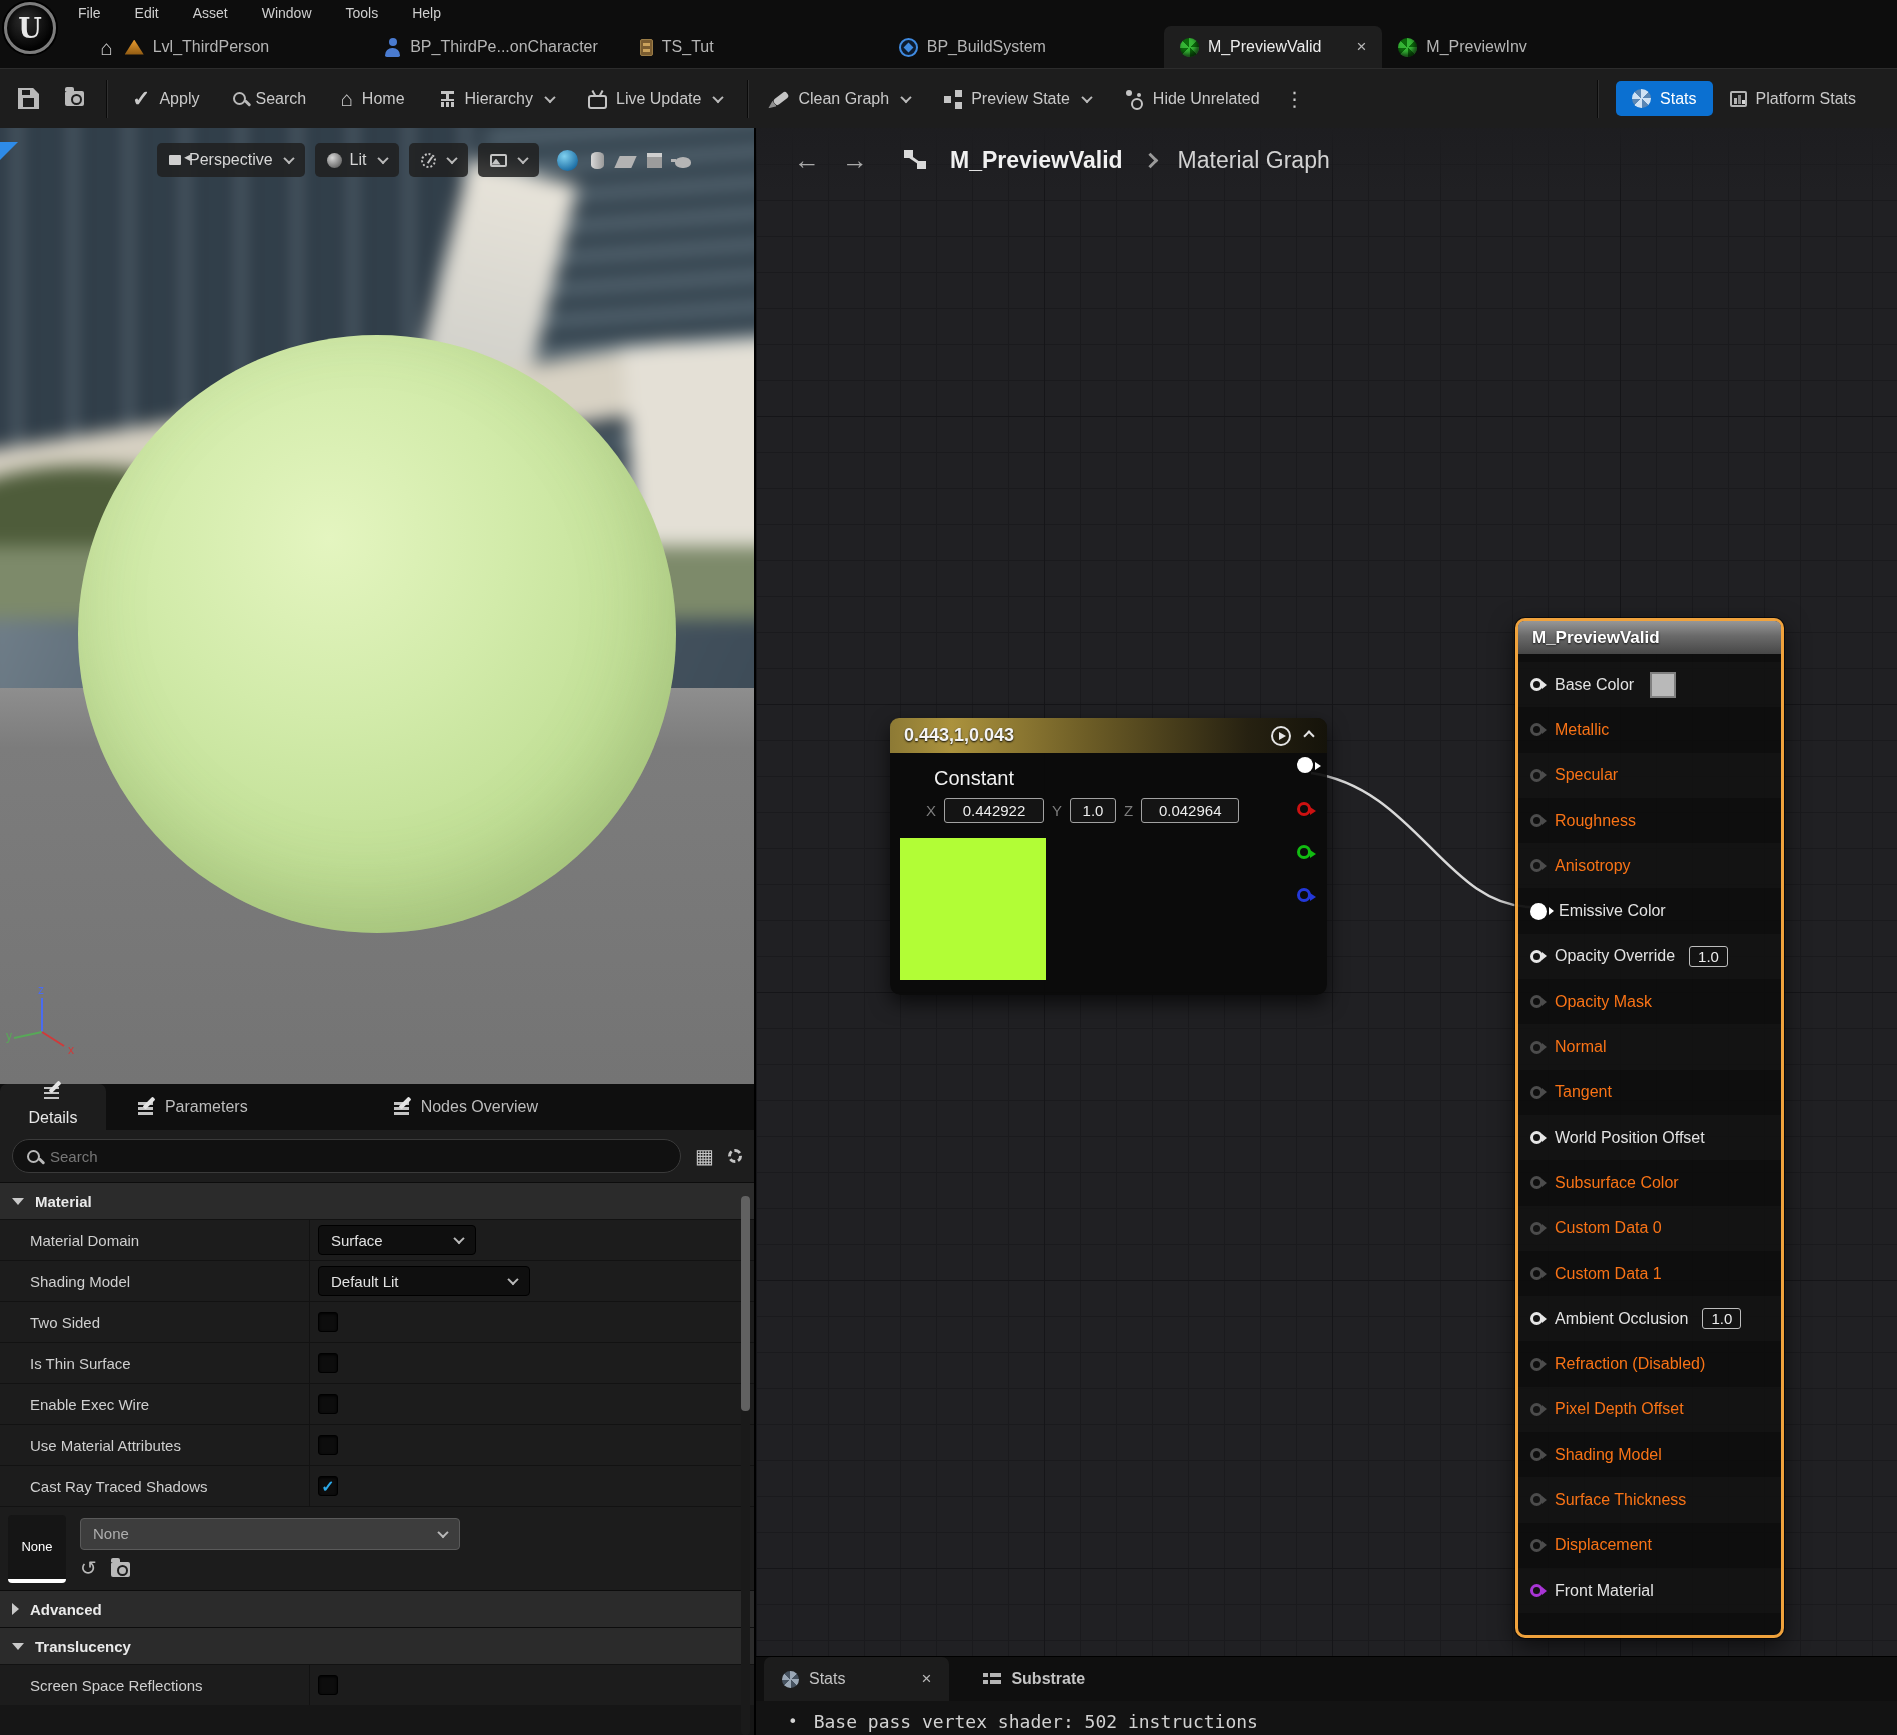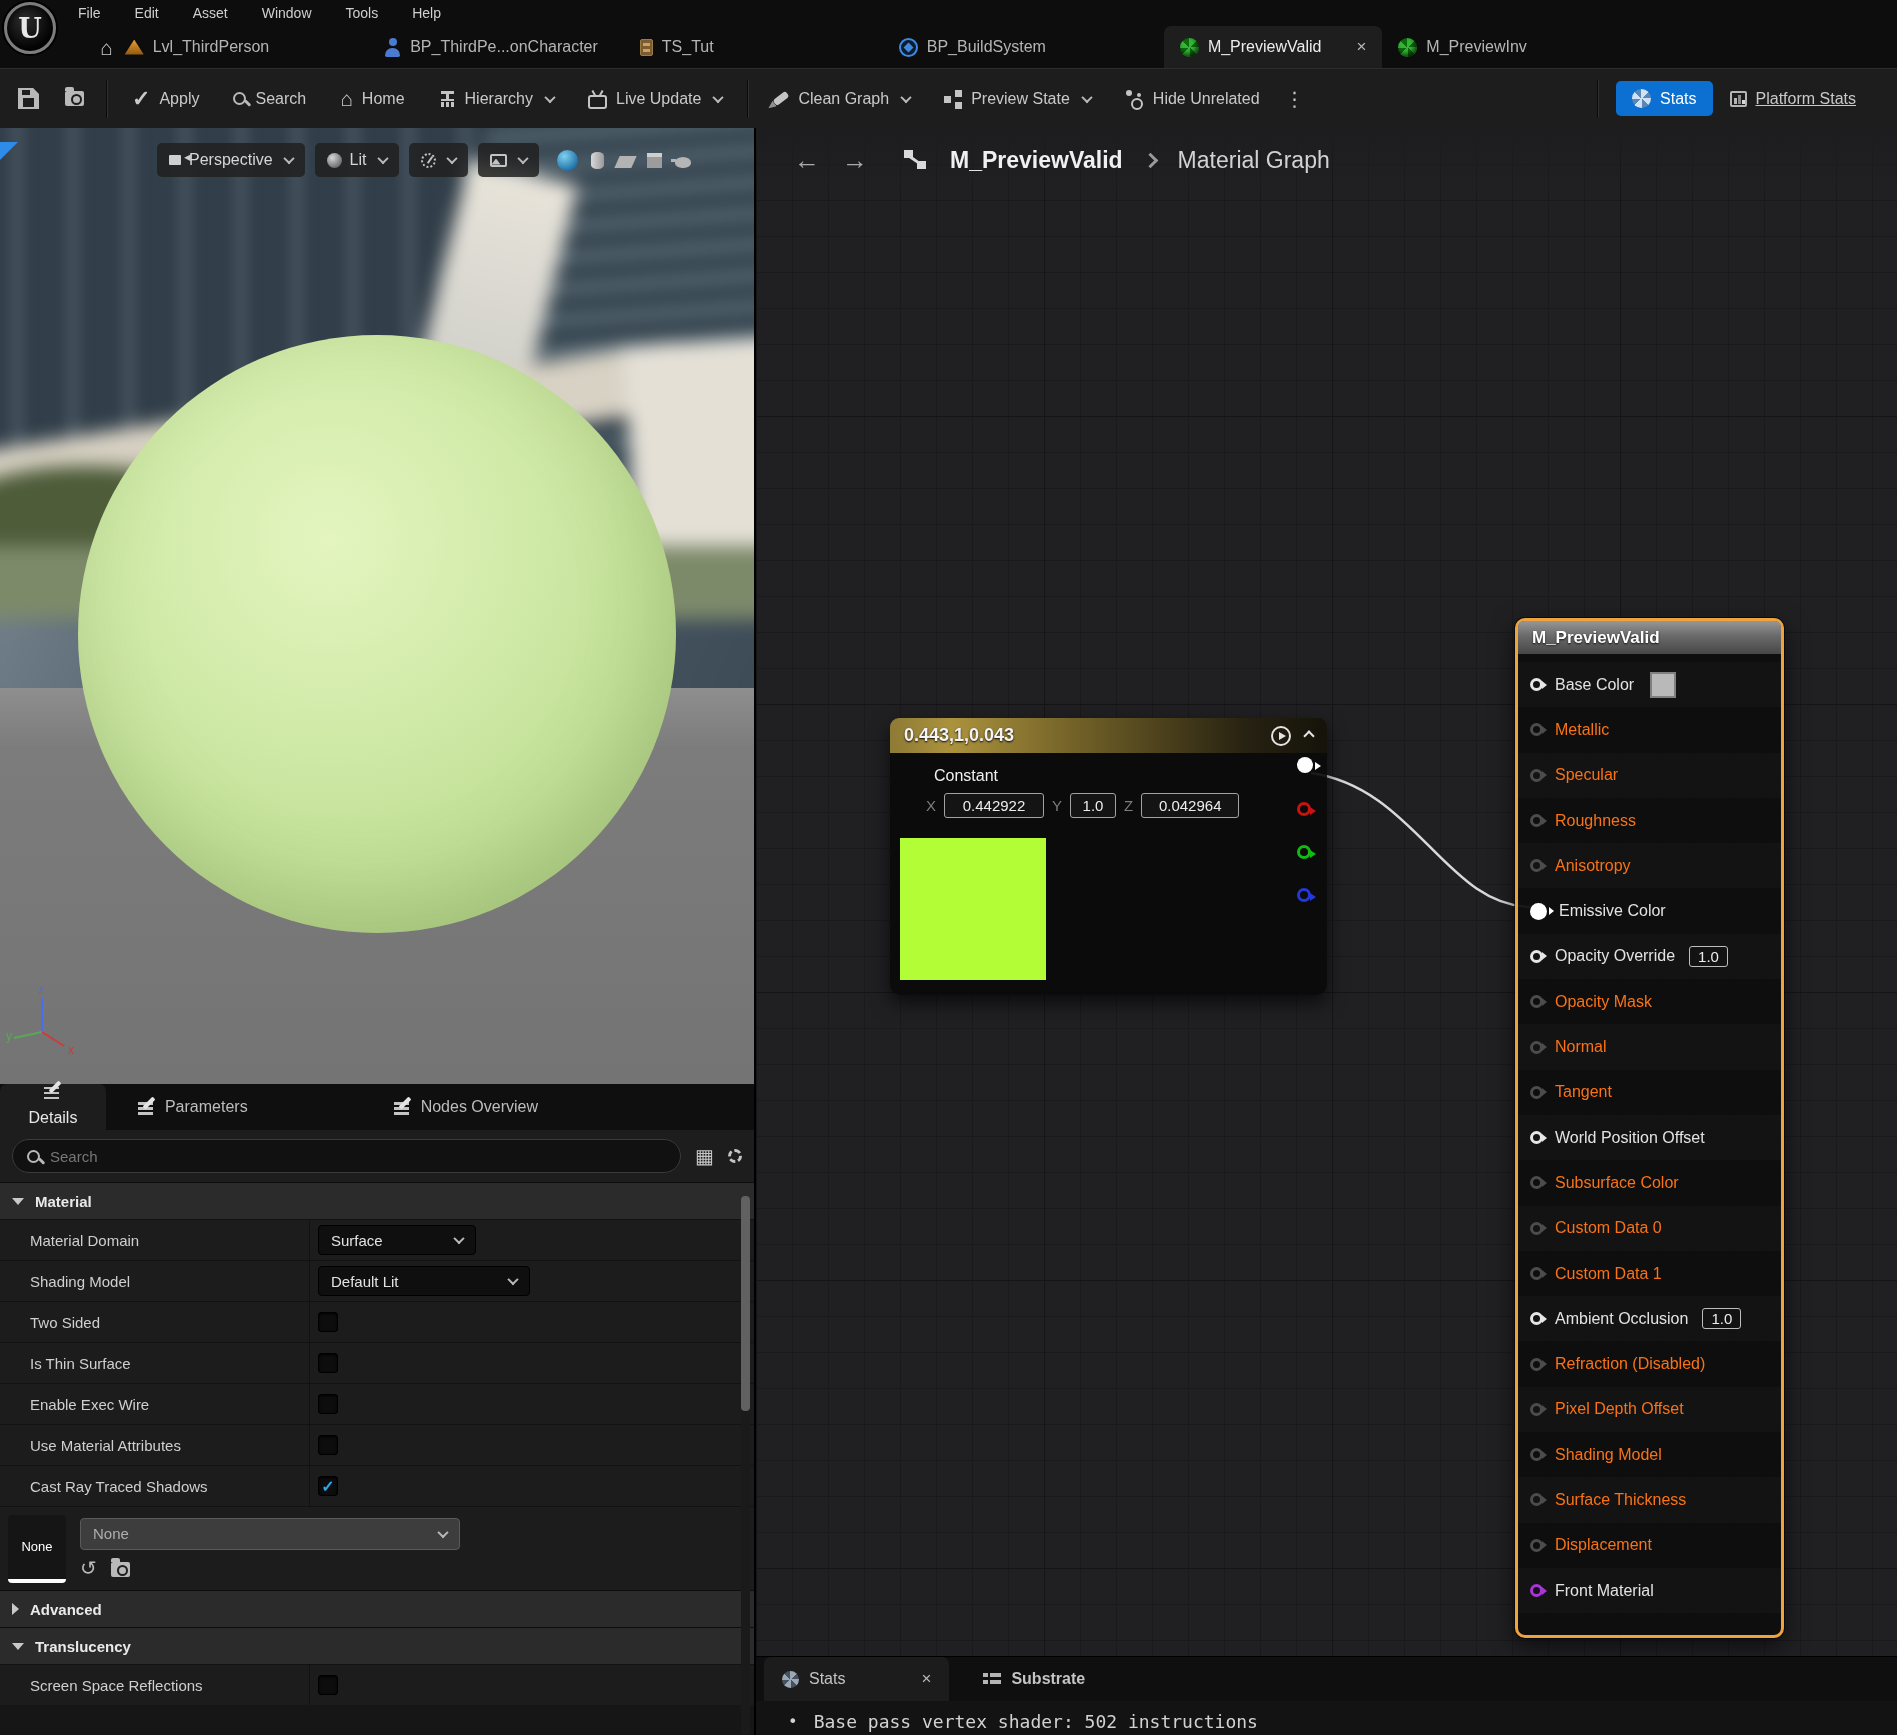--- a/index.html
+++ b/index.html
@@ -222,21 +222,21 @@
 
   .cnode { position:absolute; left:134px; top:590px; width:437px; height:277px; border-radius:10px;
            background:rgba(10,10,10,.92); box-shadow:0 8px 20px rgba(0,0,0,.65); }
   .cnode-head { height:35px; border-radius:9px 9px 0 0; display:flex; align-items:center;
                 padding:0 14px; gap:10px;
                 background:linear-gradient(90deg,#8d7a35 0%,#ab923d 14%,#6d5d26 45%,#262111 82%,#15130a 100%); }
   .cnode-title { flex:1; font-size:18px; font-weight:bold; color:#f4f4f4; text-shadow:0 1px 2px #000; }
   .icon-play { width:20px; height:20px; border:2px solid #e4e4e4; border-radius:50%; }
   .icon-play::after { content:""; position:absolute; left:6px; top:4px; width:0; height:0;
                       border-left:7px solid #e4e4e4; border-top:4px solid transparent; border-bottom:4px solid transparent; }
-  .cnode-sub { margin:14px 0 0 44px; font-size:16px; color:#f0f0f0; }
+  .cnode-sub { margin:14px 0 0 44px; font-size:20px; color:#f0f0f0; }
   .cnode-inputs { display:flex; align-items:center; gap:8px; margin:8px 0 0 36px; font-size:15px; }
   .cnode-inputs .axis { color:#7d7d7d; }
   .cbox { background:#141414; border:1.5px solid #a2a2a2; border-radius:3px; color:#ededed;
           padding:3px 8px; text-align:center; }
   .cswatch { position:absolute; left:10px; top:120px; width:146px; height:142px; }
   .cpins { position:absolute; right:14px; top:39px; display:flex; flex-direction:column; gap:0; }
   .cpin { width:16px; height:16px; border-radius:50%; margin-bottom:29px; position:relative; }
   .cpin::after { content:""; position:absolute; right:-8px; top:4px; width:0; height:0;
                  border-top:4px solid transparent; border-bottom:4px solid transparent; }
   .cpin.main { background:#fff; }
@@ -362,21 +362,21 @@
   <div class="tbtn">
     <span class="ic icon-hide"></span>
     <span>Hide Unrelated</span>
   </div>
   <span class="kebab">⋮</span>
   <div class="tdiv" style="margin-left:auto;"></div>
   <div class="stats-btn" style="background: rgb(11, 112, 209);">
     <span class="ic icon-statchk"></span>
     <span>Stats</span>
   </div>
-  <div class="tbtn" style="margin-right:10px;text-decoration:underline;">
+  <div class="tbtn" style="margin-right:10px;">
     <span class="ic icon-bars"></span>
     <span>Platform Stats</span>
   </div>
 </div>
 
 <div class="viewport">
   <div class="vp-photo">
     <div class="vp-sky"></div>
     <div class="vp-glass"></div>
     <div class="vp-glass2"></div>

